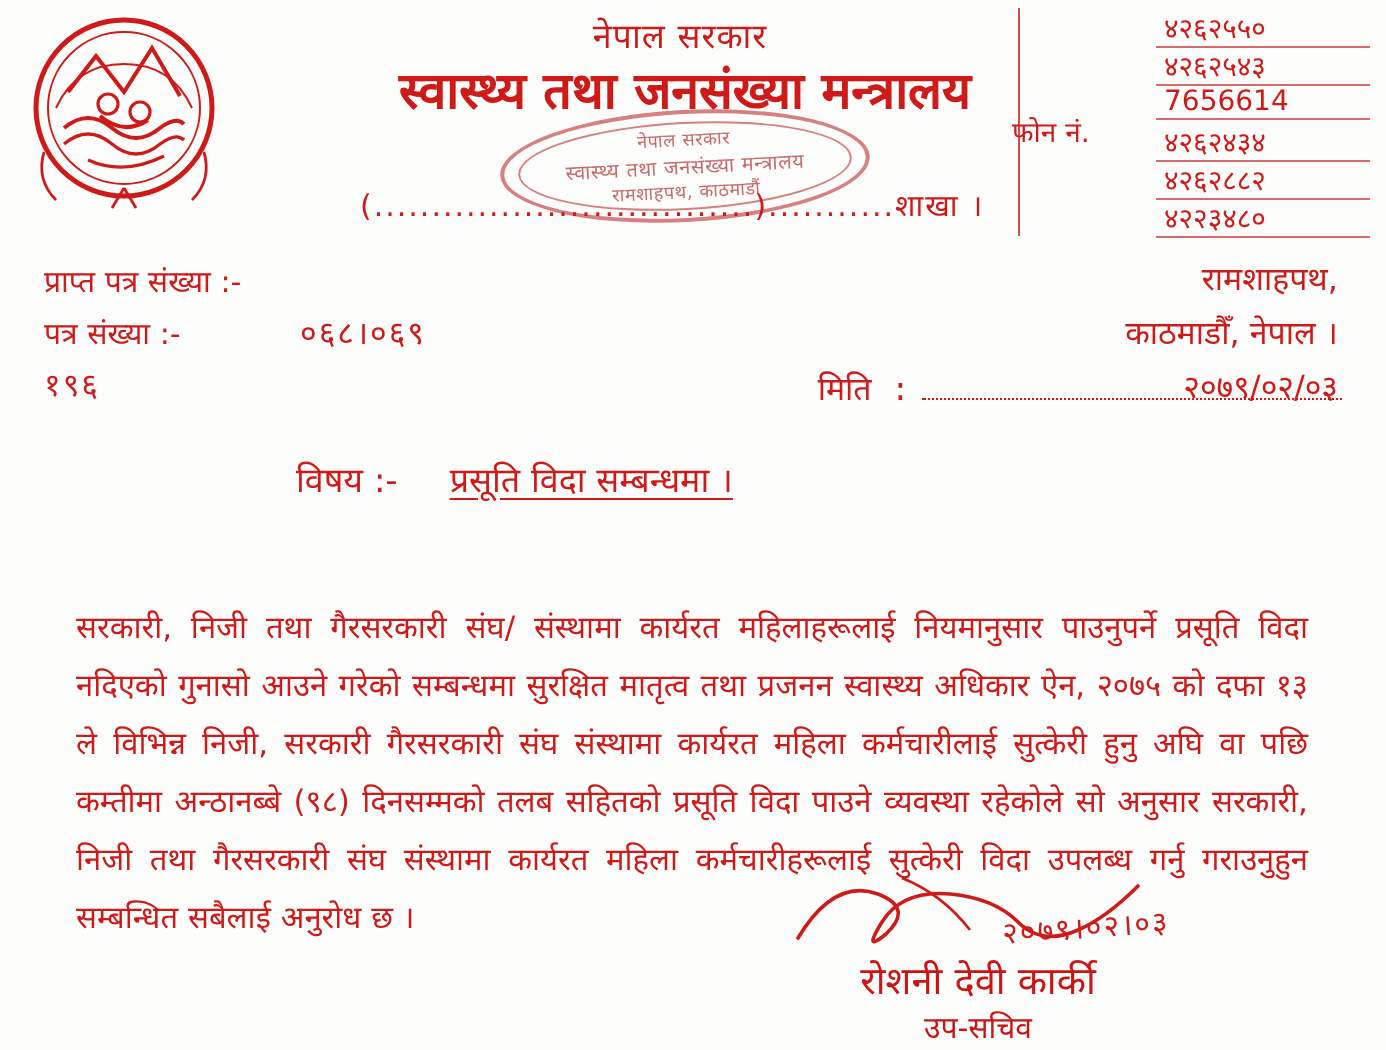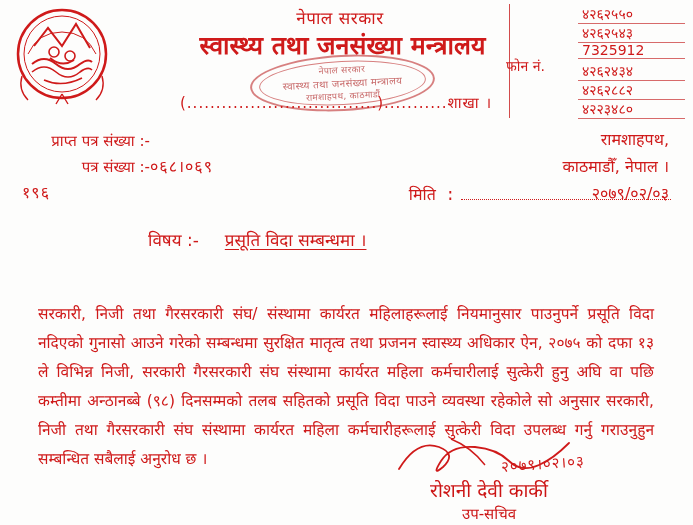--- a/index.html
+++ b/index.html
@@ -107,21 +107,21 @@
   .phone-box {
     position: absolute;
     right: 8px;
     top: 4px;
     width: 175px;
     border-left: 1px solid #d24b4b;
     padding-left: 0;
   }
   .phone-row {
     display: flex;
-    align-items: flex-start;
+    align-items: center;
     height: 19px;
   }
   .phone-label-cell {
     width: 62px;
     text-align: right;
     padding-right: 6px;
     font-size: 14px;
     color: #cf1a1a;
   }
   .phone-num {
@@ -141,21 +141,20 @@
   }
 
   
   .left-meta {
     position: absolute;
     left: 22px;
     top: 128px;
     font-size: 15px;
     line-height: 26px;
     color: #cf1a1a;
-    text-align: right;
   }
   .meta-row { display: flex; align-items: baseline; }
   .meta-label { width: 128px; }
   .meta-value {
     border-bottom: 0;
     font-size: 16px;
     letter-spacing: 1px;
   }
   .meta-value.hand {
     font-family: "DejaVu Serif", serif;
@@ -294,21 +293,21 @@
       <div class="phone-row">
         <div class="phone-label-cell"></div>
         <div class="phone-num">४२६२५५०</div>
       </div>
       <div class="phone-row">
         <div class="phone-label-cell"></div>
         <div class="phone-num">४२६२५४३</div>
       </div>
       <div class="phone-row">
         <div class="phone-label-cell"></div>
-        <div class="phone-num">7325912</div>
+        <div class="phone-num">7656614</div>
       </div>
       <div class="phone-row">
         <div class="phone-label-cell"></div>
         <div class="phone-num">४२६२४३४</div>
       </div>
       <div class="phone-row">
         <div class="phone-label-cell"></div>
         <div class="phone-num">४२६२८८२</div>
       </div>
       <div class="phone-row">

